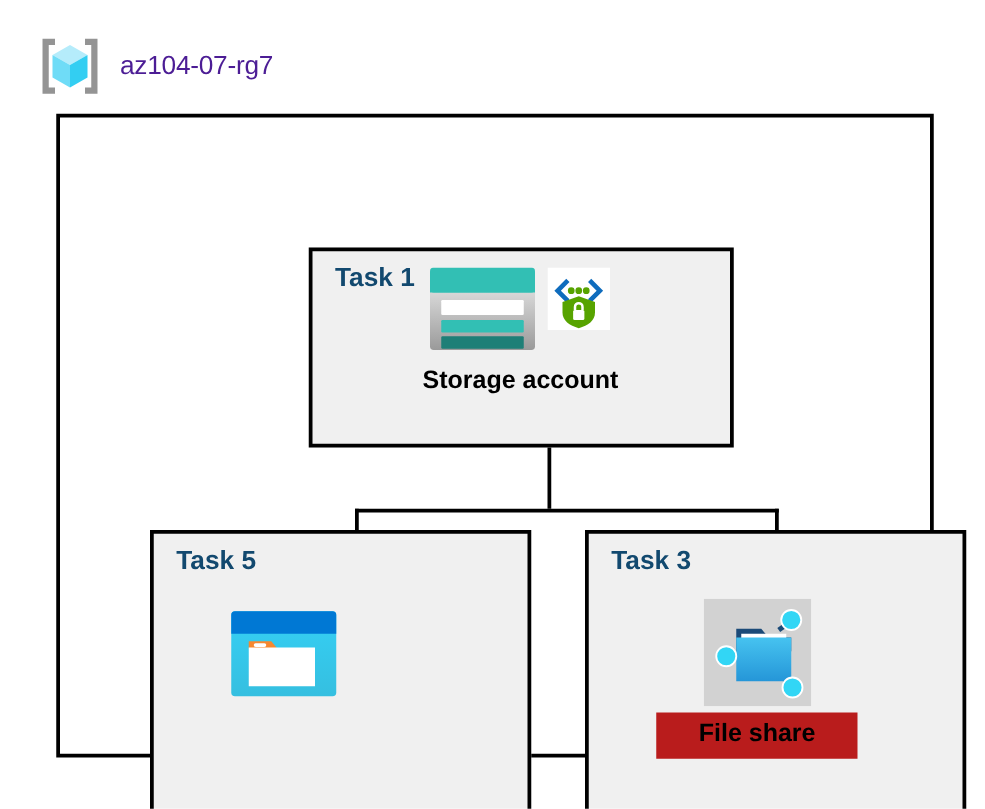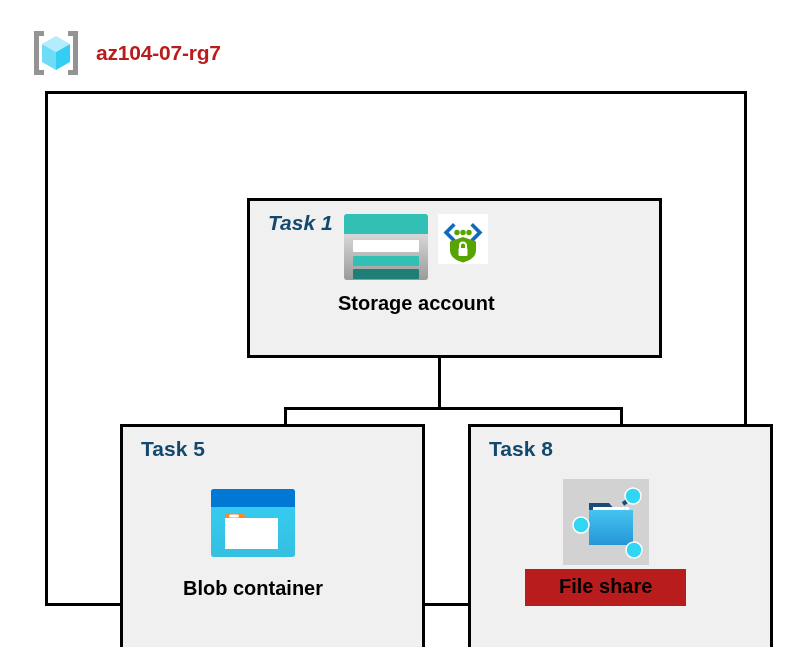--- a/index.html
+++ b/index.html
@@ -20,22 +20,22 @@
     position: absolute;
     left: 30px;
     top: 28px;
     display: flex;
     align-items: center;
     gap: 14px;
   }
   #rg-icon { width: 52px; height: 50px; display: block; }
   #rg-title {
     font-size: 21px;
-    font-weight: bold;
-    color: #b91c1c;
+    font-weight: normal;
+    color: #4c1d95;
     letter-spacing: -0.2px;
     white-space: nowrap;
   }
 
   
   #rg-container {
     position: absolute;
     left: 45px;
     top: 91px;
     width: 702px;
@@ -45,21 +45,21 @@
     box-sizing: border-box;
   }
 
   
   .task-box {
     position: absolute;
     background: #f0f0f0;
     border: 3px solid #000000;
     box-sizing: border-box;
   }
-  #task-1-box { left: 199px; top: 104px; width: 415px; height: 160px; font-style: italic; }
+  #task-1-box { left: 199px; top: 104px; width: 340px; height: 160px; }
   #task-2-box { left: 72px;  top: 330px; width: 305px; height: 243px; }
   #task-3-box { left: 420px; top: 330px; width: 305px; height: 243px; }
 
   .task-label {
     position: absolute;
     left: 18px;
     top: 10px;
     font-size: 21px;
     font-weight: bold;
     color: #12496f;
@@ -196,25 +196,24 @@
         </defs>
         <rect x="2" y="2" width="84" height="68" rx="3" fill="url(#blobBody)"></rect>
         <path d="M2,5 a3,3 0 0 1 3,-3 L83,2 a3,3 0 0 1 3,3 L86,20 L2,20 Z" fill="#0078d4"></path>
 
         <path d="M16,26 L34,26 L39,32 L16,32 Z" fill="#f7882f"></path>
         <rect x="20" y="27.5" width="10" height="3" rx="1.5" fill="#ffffff"></rect>
 
         <rect x="16" y="31" width="53" height="31" fill="#ffffff"></rect>
       </svg>
     </span>
-    <div class="node-caption">Blob container</div>
   </div>
 
   <div class="task-box" id="task-3-box">
-    <div class="task-label">Task 8</div>
+    <div class="task-label">Task 3</div>
   </div>
 
   <div class="node" id="node-fileshare">
     <span>
       <svg width="86" height="86" viewBox="0 0 86 86" xmlns="http://www.w3.org/2000/svg">
         <defs>
           <linearGradient id="fsFolder" x1="0" y1="0" x2="0" y2="1">
             <stop offset="0%" stop-color="#46c3f0"></stop>
             <stop offset="100%" stop-color="#2596d8"></stop>
           </linearGradient>

